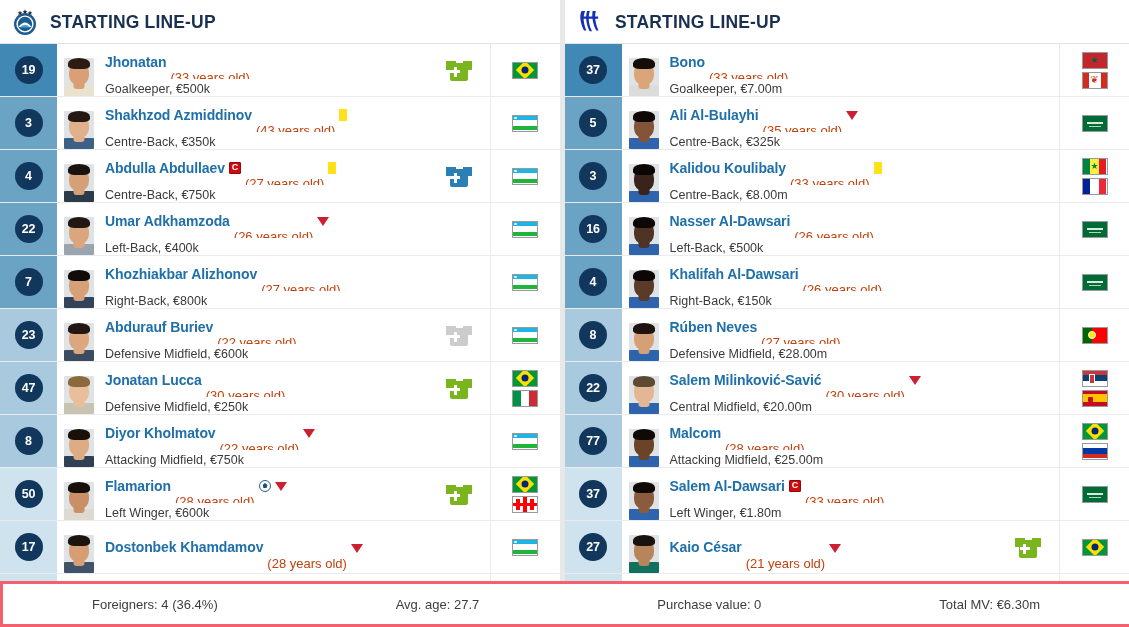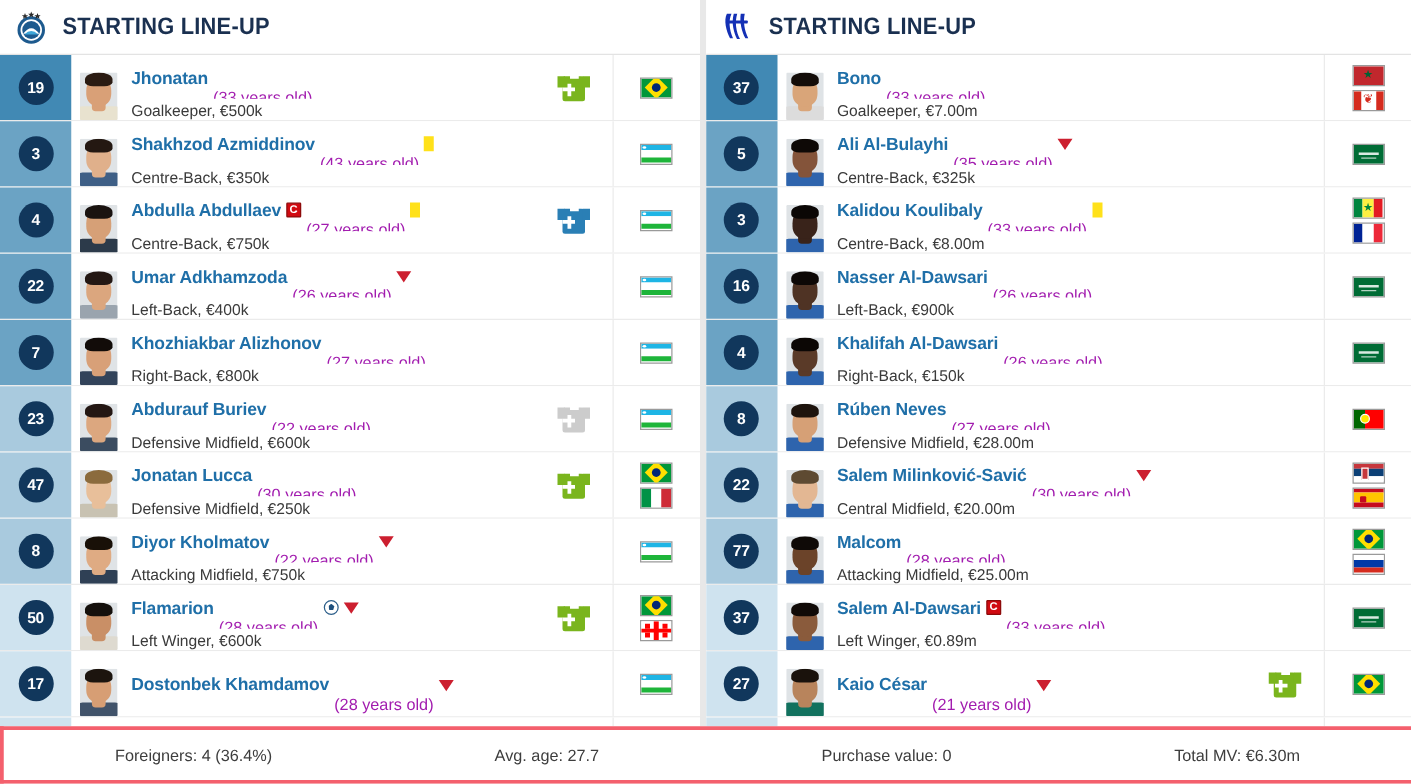--- a/index.html
+++ b/index.html
@@ -77,21 +77,21 @@
   .info-cell {
     flex: 1 1 auto; min-width: 0;
     display: flex; flex-direction: column; justify-content: center;
     padding-left: 8px; gap: 3px;
   }
   .line1 { display: flex; align-items: center; gap: 4px; white-space: nowrap; overflow: hidden; }
   .pname {
     font-size: 14px; font-weight: bold; color: #1f6fa8;
     letter-spacing: -0.1px;
   }
-  .page { font-size: 13px; color: #a21caf; margin-top: 32px; }
+  .page { font-size: 13px; color: #c2410c; margin-top: 32px; }
   .line2 { font-size: 12.5px; color: #3a3a3a; white-space: nowrap; }
 
   
   .capt {
     width: 12px; height: 12px; background: #d10a11;
     border: 1px solid #8d0a0a; border-radius: 1px;
     color: #fff; font-size: 9px; font-weight: bold;
     display: inline-flex; align-items: center; justify-content: center;
     line-height: 1;
   }
@@ -713,21 +713,21 @@
               <div class="neck" style="background:#4f3324"></div>
               <div class="head" style="background:#4f3324"></div>
               <div class="hair" style="background:#0d0806"></div>
             </div>
           </div>
           <div class="info-cell">
             <div class="line1">
               <a class="pname">Nasser Al-Dawsari</a>
               <span class="page">(26 years old)</span>
             </div>
-            <div class="line2">Left-Back, €900k</div>
+            <div class="line2">Left-Back, €500k</div>
           </div>
           <div class="sub-cell"></div>
           <div class="flag-cell">
             <div class="flag">
               <div class="fband" style="top:0;bottom:0;background:#006c35"></div>
               <div style="position:absolute;left:4px;right:4px;top:6px;height:2px;background:#fff;opacity:.85"></div>
               <div style="position:absolute;left:6px;right:6px;top:10px;height:1.5px;background:#fff;opacity:.7"></div>
             </div>
           </div>
         </div>
@@ -872,21 +872,21 @@
               <div class="head" style="background:#8a5b3c"></div>
               <div class="hair" style="background:#100a07"></div>
             </div>
           </div>
           <div class="info-cell">
             <div class="line1">
               <a class="pname">Salem Al-Dawsari</a>
               <span class="capt">C</span>
               <span class="page">(33 years old)</span>
             </div>
-            <div class="line2">Left Winger, €0.89m</div>
+            <div class="line2">Left Winger, €1.80m</div>
           </div>
           <div class="sub-cell"></div>
           <div class="flag-cell">
             <div class="flag">
               <div class="fband" style="top:0;bottom:0;background:#006c35"></div>
               <div style="position:absolute;left:4px;right:4px;top:6px;height:2px;background:#fff;opacity:.85"></div>
               <div style="position:absolute;left:6px;right:6px;top:10px;height:1.5px;background:#fff;opacity:.7"></div>
             </div>
           </div>
         </div>

